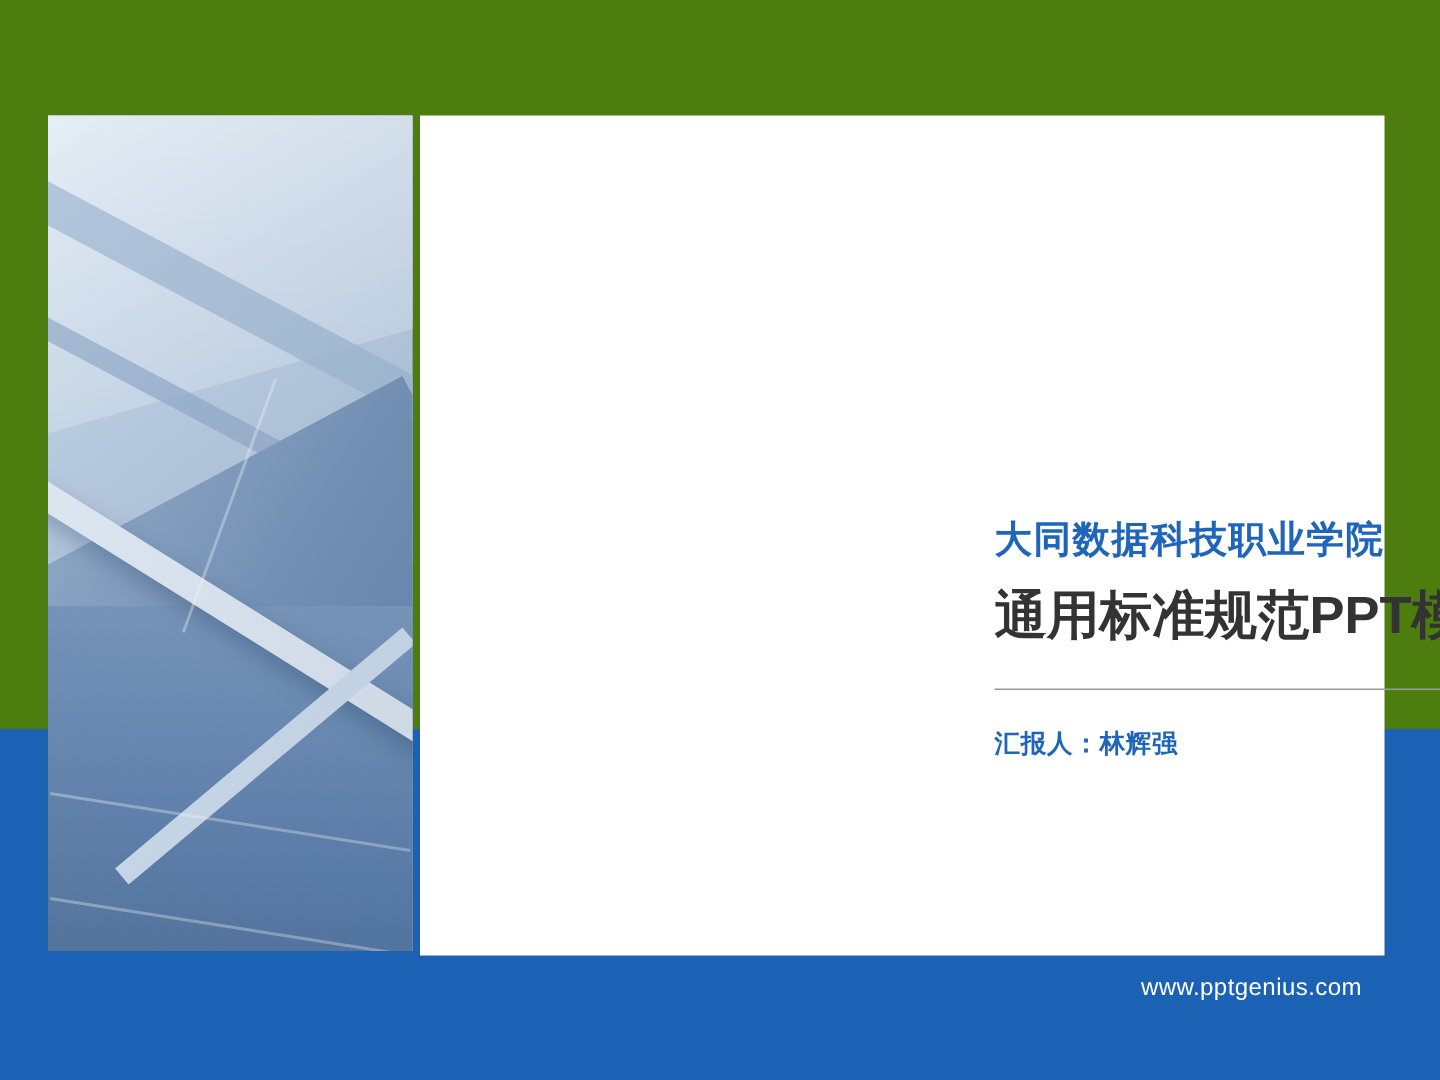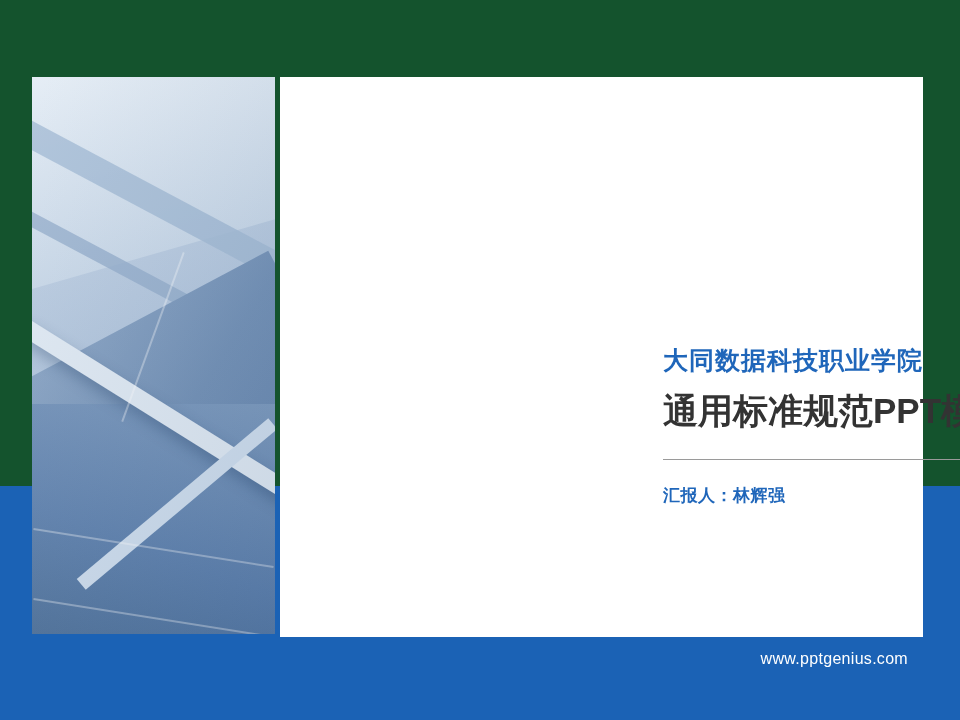--- a/index.html
+++ b/index.html
@@ -10,21 +10,21 @@
     width: 960px;
     height: 720px;
     background: #ffffff;
     font-family: "Liberation Sans", sans-serif;
     overflow: hidden;
   }
   #slide {
     position: relative;
     width: 960px;
     height: 720px;
-    background: #14532d;
+    background: #4d7c0f;
     overflow: hidden;
   }
   
   #blue-band {
     position: absolute;
     left: 0;
     top: 486px;
     width: 960px;
     height: 234px;
     background: #1b62b5;

